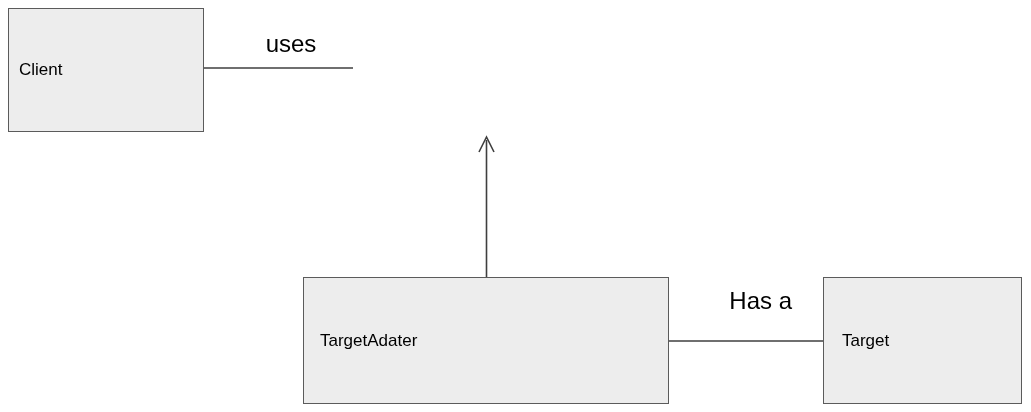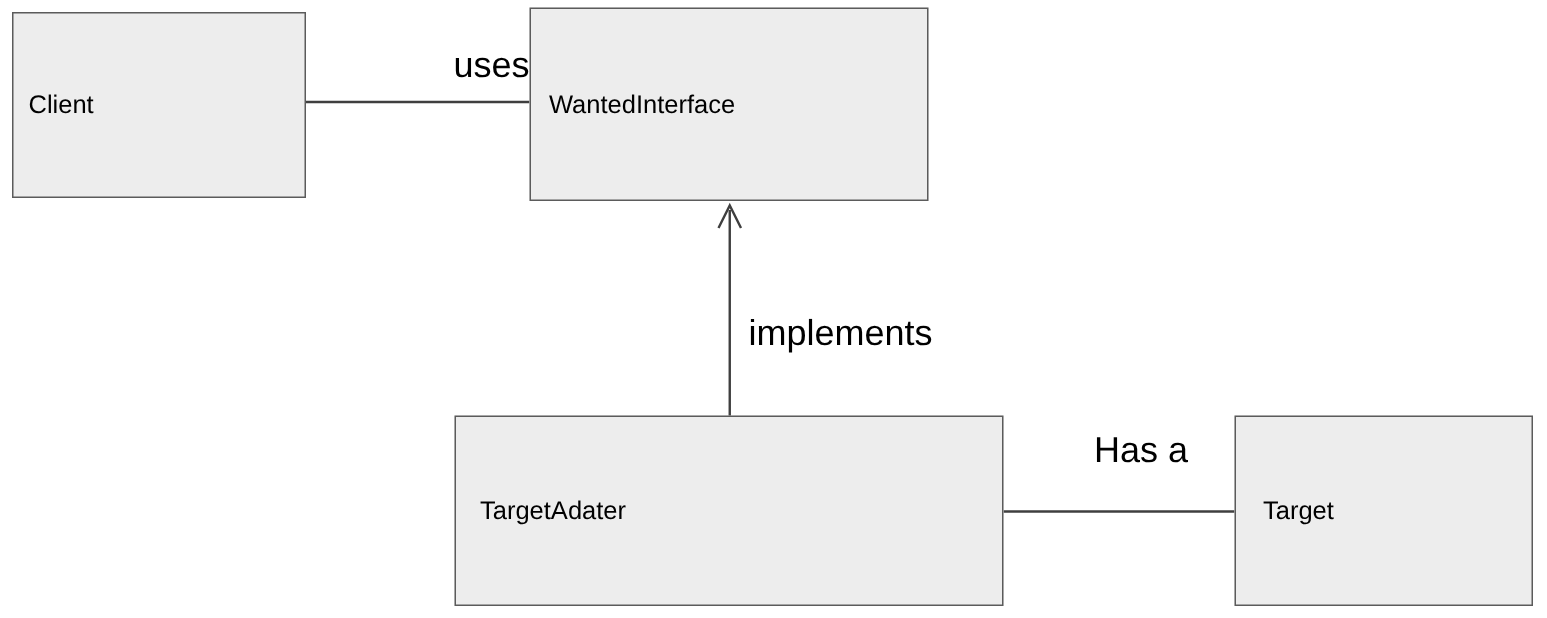--- a/index.html
+++ b/index.html
@@ -45,51 +45,47 @@
   .node-client{left:8px;top:8px;width:196px;height:124px;padding-left:10px;}
   .node-wanted{left:353px;top:5px;width:266px;height:129px;padding-left:12px;}
   .node-adapter{left:303px;top:277px;width:366px;height:127px;padding-left:16px;}
   .node-target{left:823px;top:277px;width:199px;height:127px;padding-left:18px;text-align:right;}
   .edge-label{
     position:absolute;
     font-size:24px;
     color:var(--text);
     white-space:nowrap;
   }
-  .label-uses{left:204px;top:30px;width:149px;text-align:right;padding-left:25px;}
+  .label-uses{left:204px;top:30px;width:149px;text-align:center;padding-left:25px;}
   .label-implements{left:499px;top:209px;}
   .label-hasa{left:672px;top:287px;width:120px;text-align:right;}
 </style>
 </head>
 <body>
 
 <div class="canvas">
 
   <svg class="connectors" width="1031" height="412" viewBox="0 0 1031 412" aria-hidden="true">
     <line x1="204" y1="68" x2="353" y2="68"></line>
     <line x1="486.5" y1="404" x2="486.5" y2="140"></line>
     <path d="M 479 152 L 486.5 137 L 494 152"></path>
     <line x1="669" y1="341" x2="823" y2="341"></line>
   </svg>
 
   <div class="node node-client">
     <span>Client</span>
   </div>
 
-  <div class="node node-wanted">
-    <span>WantedInterface</span>
-  </div>
 
   <div class="node node-adapter">
     <span>TargetAdater</span>
   </div>
 
   <div class="node node-target">
     <span>Target</span>
   </div>
 
   <div class="edge-label label-uses">uses</div>
 
-  <div class="edge-label label-implements">implements</div>
 
   <div class="edge-label label-hasa">Has a</div>
 
 </div>
 
 </body></html>

